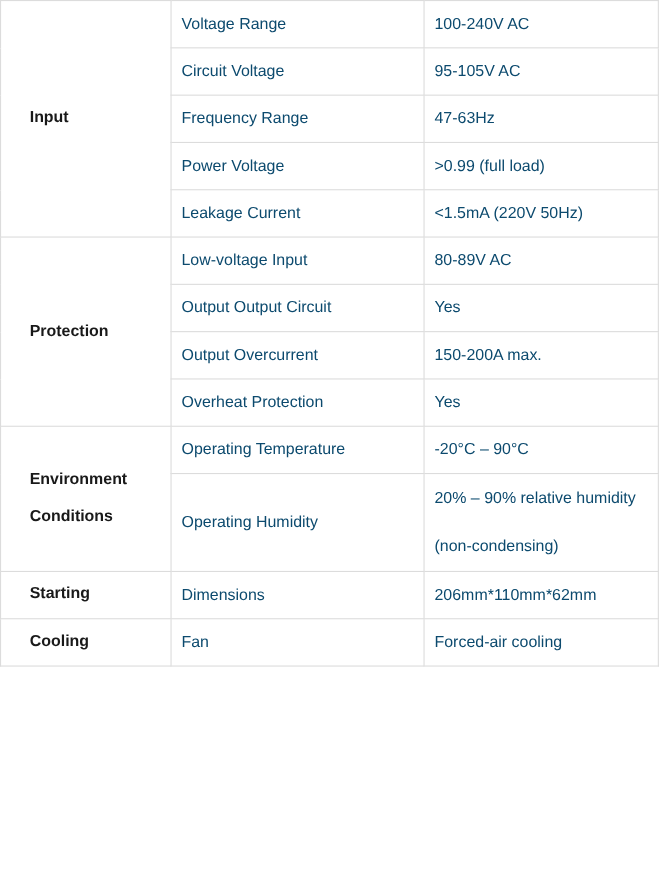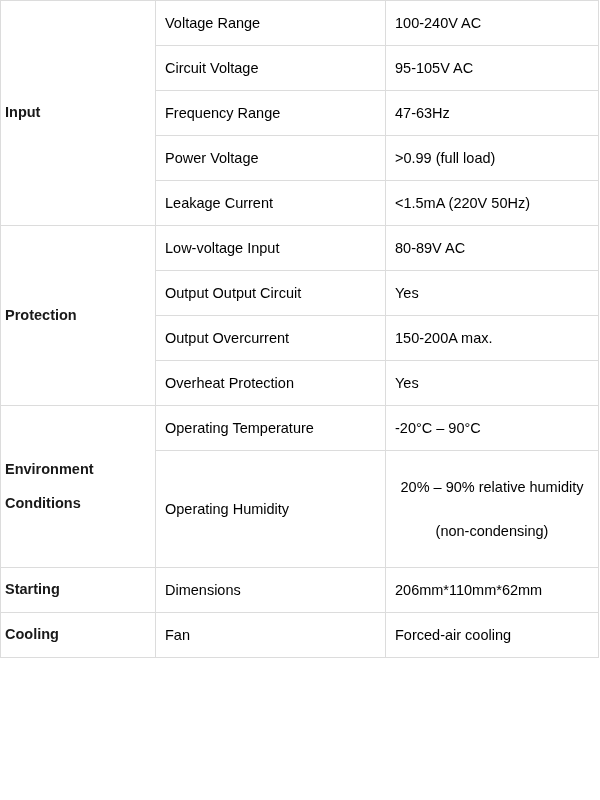--- a/index.html
+++ b/index.html
@@ -23,39 +23,38 @@
     table-layout: fixed;
     width: 598px;
     margin: 0;
   }
   col.c1 { width: 155px; }
   col.c2 { width: 230px; }
   col.c3 { width: 213px; }
   td {
     border: 1px solid #dcdcdc;
     font-size: 14.5px;
-    color: #000000;
+    color: #0c4a6e;
     vertical-align: middle;
-    padding: 14px 9px;
+    padding: 0 9px;
     background: #ffffff;
     overflow: hidden;
   }
   tr { height: 43px; }
   tr.tall { height: 88px; }
   td.cat {
     font-weight: bold;
     color: #191919;
     line-height: 2.3;
-    padding: 0 4px;
+    padding: 0 26px;
   }
   td.val .vline {
     height: 44px;
     line-height: 44px;
     white-space: nowrap;
-    text-align: center;
   }
 </style>
 </head>
 <body>
 
 <div class="page">
   <table class="spec-table">
     <colgroup>
       <col class="c1">
       <col class="c2">

